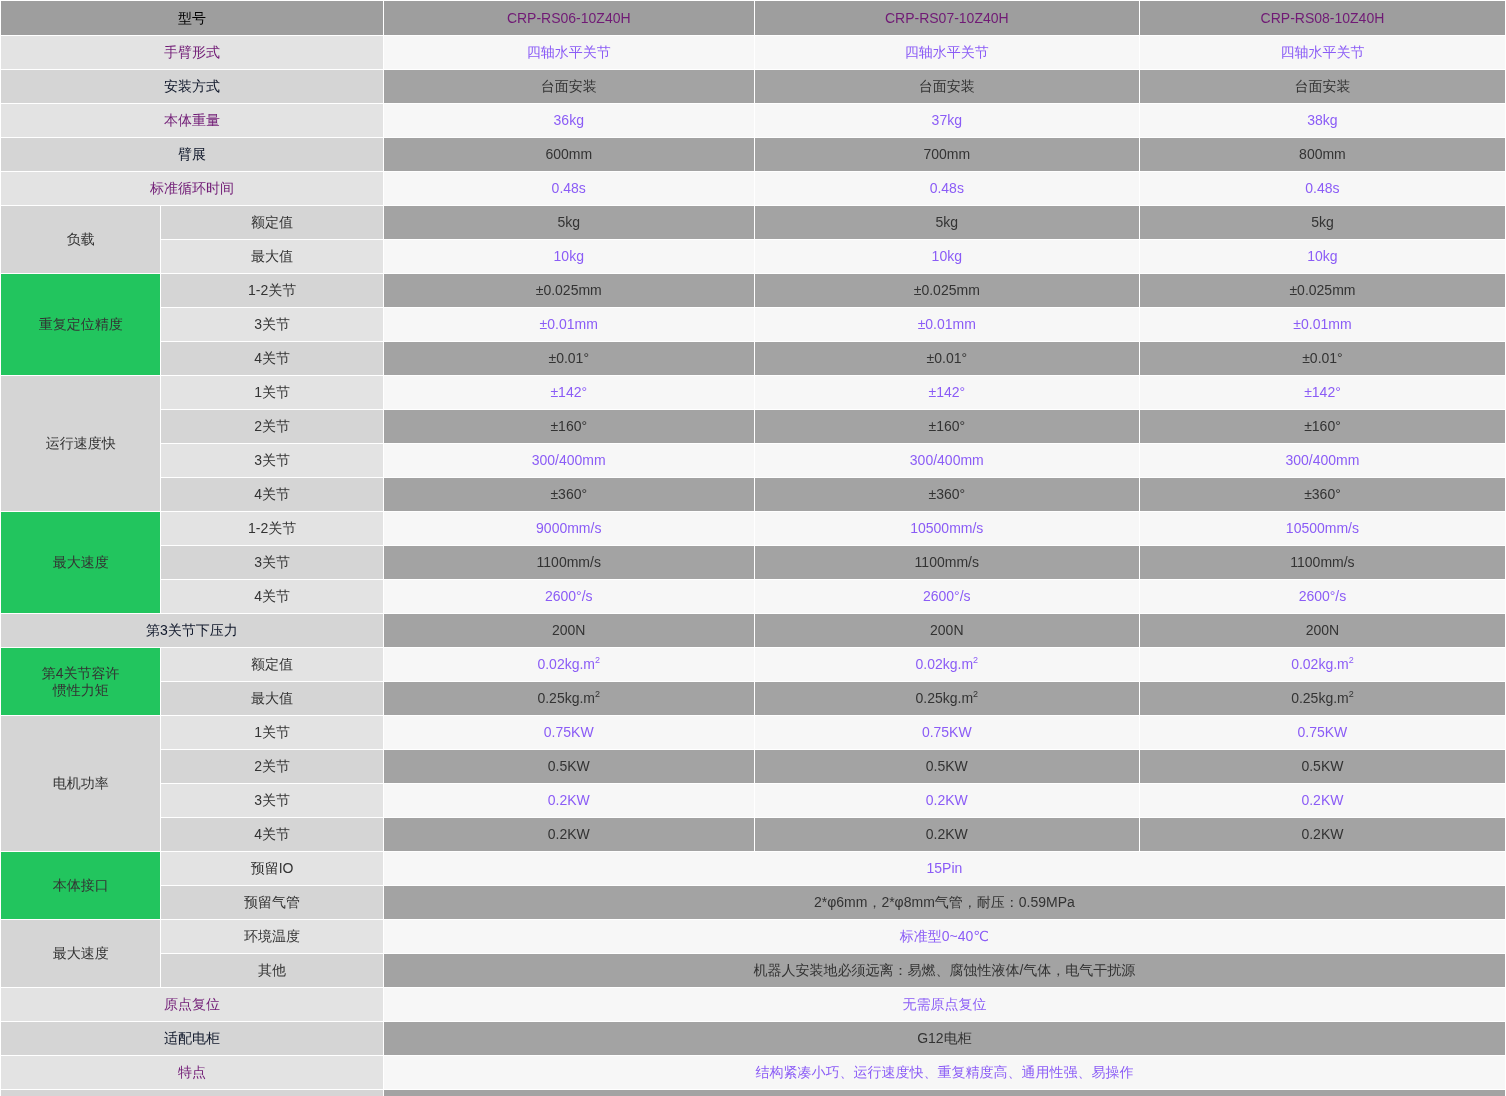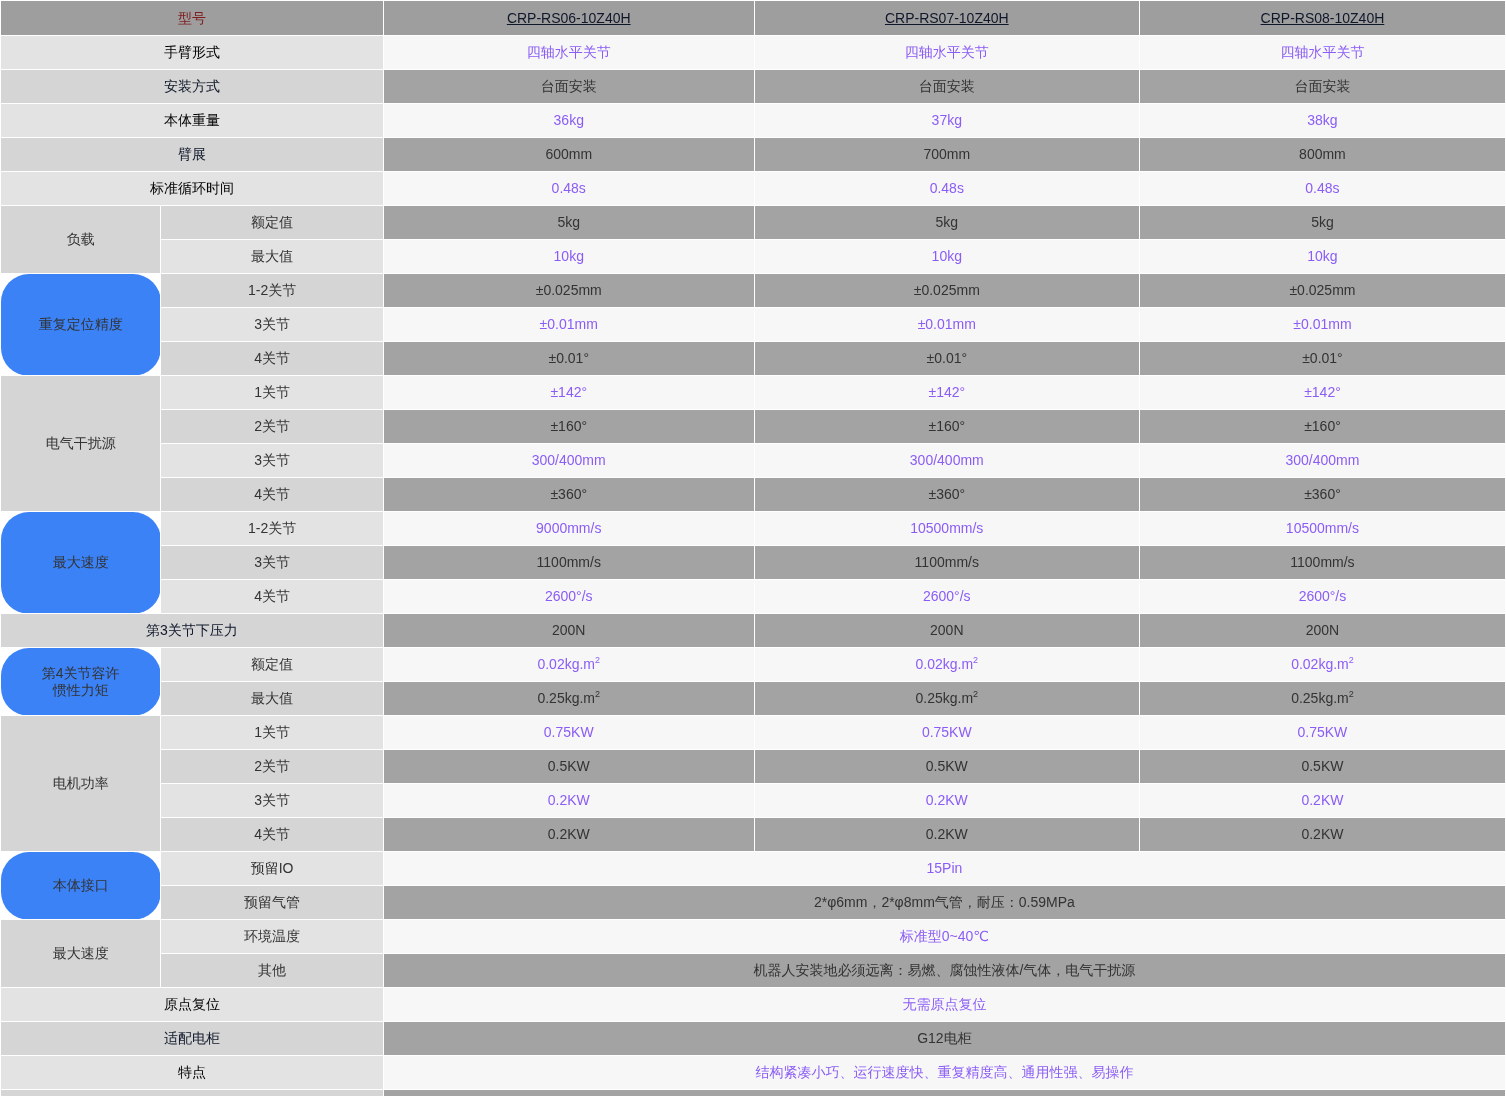--- a/index.html
+++ b/index.html
@@ -33,61 +33,59 @@
   
   col.c-grp { width: 134px; }
   col.c-sub { width: 186px; }
   col.c-val { width: 310px; }
   col.c-val2 { width: 322px; }
   col.c-val3 { width: 306px; }
 
   
   .hdr-label {
     background: #9e9e9e;
-    color: #7f1d1d;
+    color: #000000;
     font-weight: bold;
     font-size: 16px;
     height: 34px;
   }
   .hdr-model {
     background: #9e9e9e;
-    color: #0f172a;
+    color: #701a75;
     font-weight: bold;
     font-size: 16px;
     height: 34px;
-    text-decoration: underline;
   }
 
   
   .lbl {
     background: #d5d5d5;
     color: #0f172a;
     font-weight: bold;
     font-size: 15px;
     height: 33px;
   }
   .lbl-alt {
     background: #e3e3e3;
-    color: #000000;
+    color: #701a75;
     font-weight: bold;
     font-size: 15px;
     height: 33px;
   }
   .grp {
     background: #d5d5d5;
     color: #333333;
     font-weight: bold;
     font-size: 15px;
   }
   .grp-alt {
-    background: #3b82f6;
+    background: #22c55e;
     color: #333333;
     font-weight: bold;
     font-size: 15px;
-    border-radius: 28px;
   }
   .sub {
     background: #d5d5d5;
     color: #333333;
     font-size: 14px;
     height: 33px;
   }
   .sub-alt {
     background: #e3e3e3;
     color: #333333;
@@ -196,21 +194,21 @@
       <td class="val-alt">±0.01mm</td>
     </tr>
     <tr>
       <td class="sub">4关节</td>
       <td class="val">±0.01°</td>
       <td class="val">±0.01°</td>
       <td class="val">±0.01°</td>
     </tr>
 
     <tr>
-      <td class="grp" rowspan="4">电气干扰源</td>
+      <td class="grp" rowspan="4">运行速度快</td>
       <td class="sub-alt">1关节</td>
       <td class="val-alt">±142°</td>
       <td class="val-alt">±142°</td>
       <td class="val-alt">±142°</td>
     </tr>
     <tr>
       <td class="sub">2关节</td>
       <td class="val">±160°</td>
       <td class="val">±160°</td>
       <td class="val">±160°</td>

